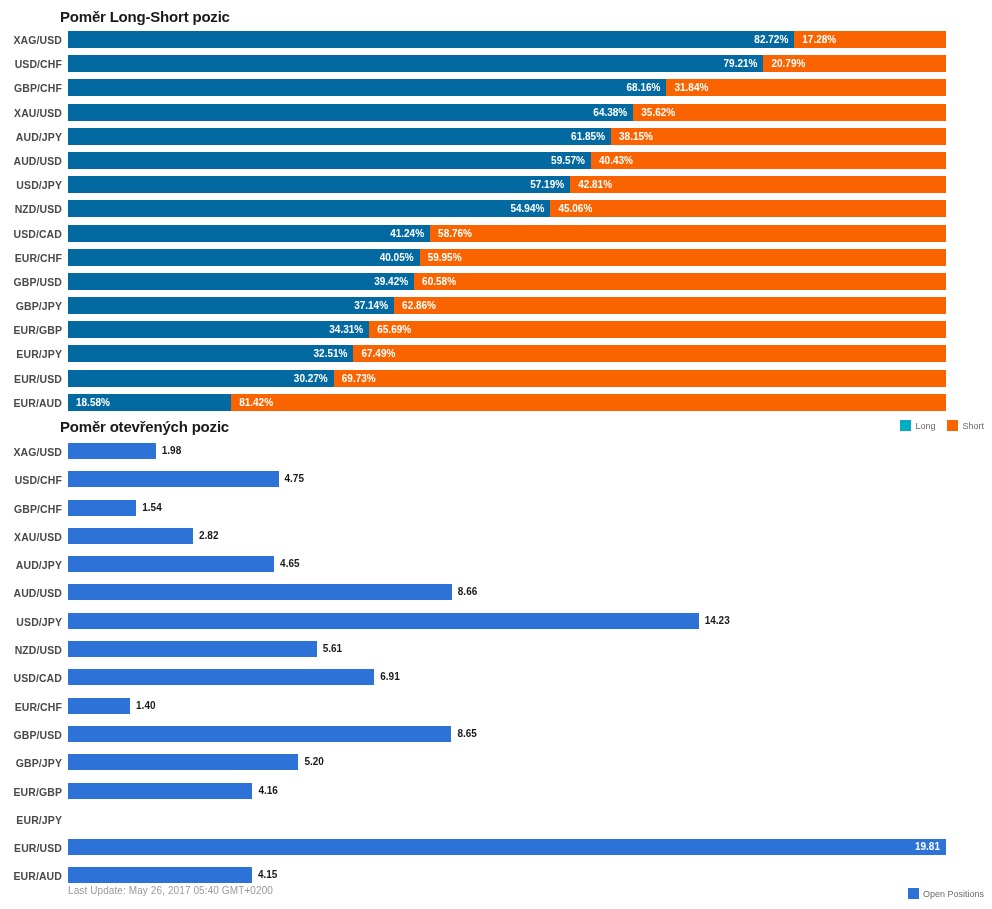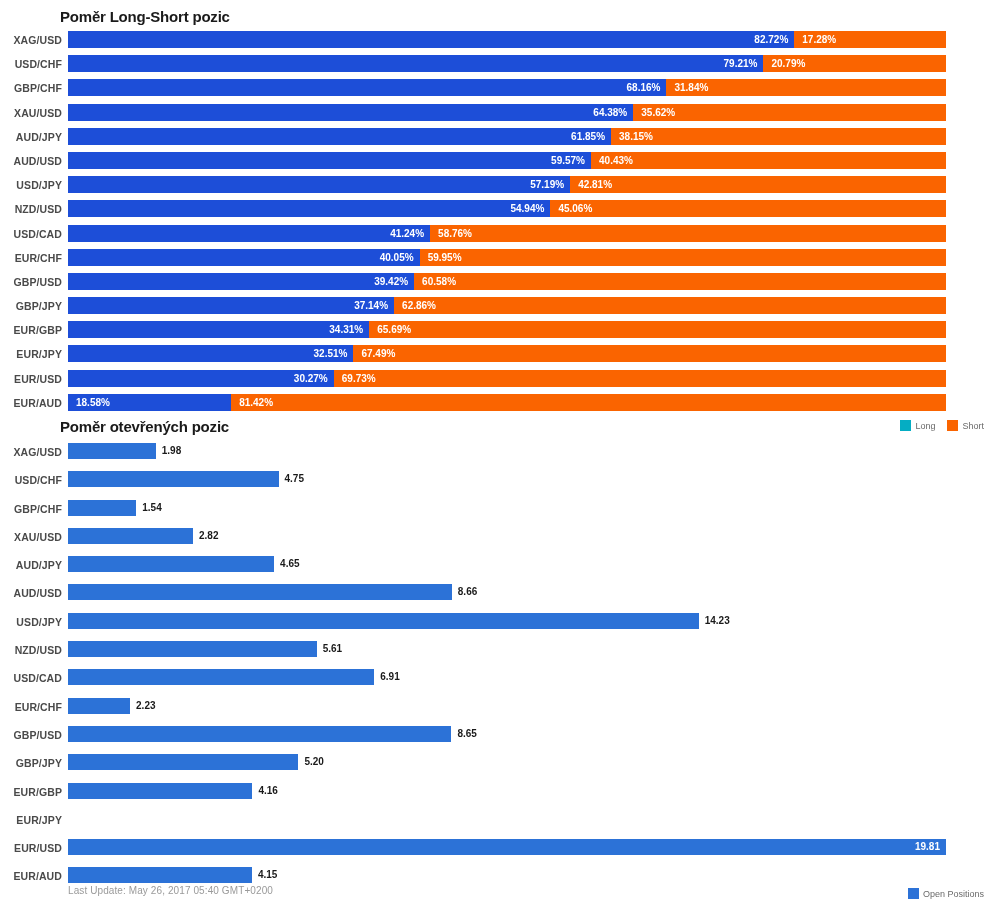--- a/index.html
+++ b/index.html
@@ -64,21 +64,21 @@
   }
   #rows-ls .track { height: 17px; top: 1px; }
   #rows-op .track { height: 16px; top: 3px; }
 
   .bar {
     position: absolute;
     top: 0;
     height: 100%;
     overflow: visible;
   }
-  .bar-long  { left: 0; background: #1d4ed8; }
+  .bar-long  { left: 0; background: #0369a1; }
   .bar-short { right: 0; background: #FA6400; }
   .bar-open  { left: 0; background: #2C72D7; padding-left: 8px; }
 
   .val {
     position: absolute;
     font-size: 10px;
     font-weight: bold;
     white-space: nowrap;
     line-height: 17px;
     top: 0;
@@ -385,21 +385,21 @@
           <div class="track">
             <div class="bar bar-open" style="width: 34.8814%;">
               <span class="val val-out">6.91</span>
             </div>
           </div>
         </div>
         <div class="row">
           <div class="cat">EUR/CHF</div>
           <div class="track">
             <div class="bar bar-open" style="width: 7.06714%;">
-              <span class="val val-out">2.23</span>
+              <span class="val val-out">1.40</span>
             </div>
           </div>
         </div>
         <div class="row">
           <div class="cat">GBP/USD</div>
           <div class="track">
             <div class="bar bar-open" style="width: 43.6648%;">
               <span class="val val-out">8.65</span>
             </div>
           </div>

